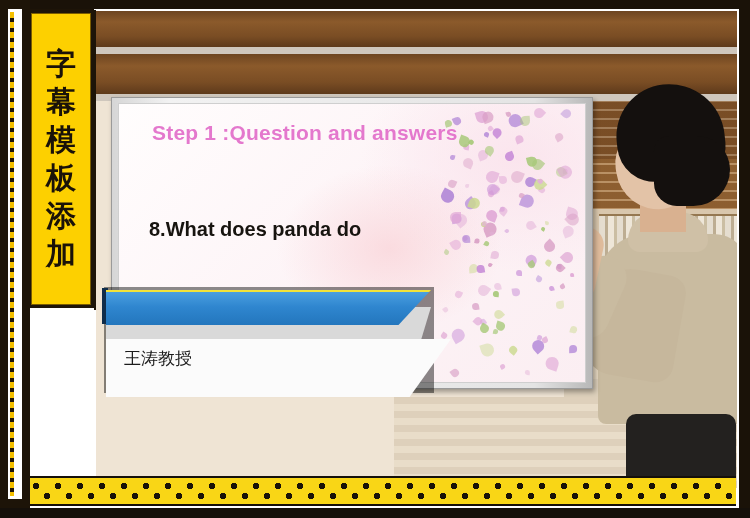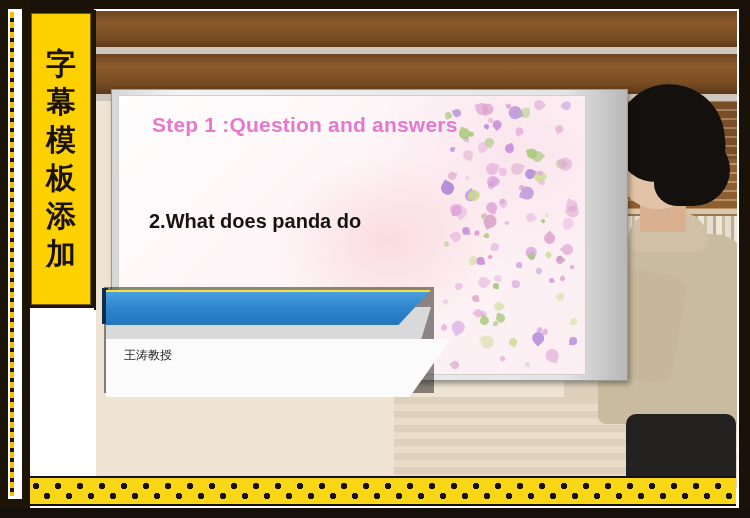--- a/index.html
+++ b/index.html
@@ -66,23 +66,23 @@
       background:repeating-linear-gradient(to right,
         #e8e2d6 0 6px,#b9a98e 6px 9px,#f2ece0 9px 15px,#c9bda2 15px 18px);
       opacity:.85;border-top:2px solid #8a6b42;border-bottom:2px solid #8a6b42;}
   .orange-obj{position:absolute;left:536px;top:300px;width:26px;height:22px;border-radius:6px;
       background:#e28a3a;opacity:.9;}
   .floor{position:absolute;left:300px;top:388px;width:345px;height:93px;
       background:repeating-linear-gradient(to bottom,
         #ded0bb 0 7px,#e9ddc9 7px 14px);}
 
   
-  .wb-frame{position:absolute;left:17px;top:80px;width:480px;height:290px;
+  .wb-frame{position:absolute;left:17px;top:88px;width:480px;height:290px;
       background:linear-gradient(to right,#d6d6d6,#f2f2f2 12%,#e4e4e4 88%,#b8b8b8);
-      border:1px solid #9a9a9a;box-shadow:2px 3px 5px rgba(0,0,0,.35);padding-left:35px;}
+      border:1px solid #9a9a9a;box-shadow:2px 3px 5px rgba(0,0,0,.35);}
   .wb{position:absolute;left:6px;top:5px;width:466px;height:278px;background:#fdf6f8;
       overflow:hidden;border:1px solid #cfcfcf;}
   .wb-bg{position:absolute;inset:0;
       background:
         radial-gradient(ellipse 160px 120px at 58% 52%, rgba(248,200,205,.55), transparent 70%),
         radial-gradient(ellipse 220px 160px at 85% 20%, rgba(250,225,235,.8), transparent 70%),
         linear-gradient(135deg,#fffdfd 0%,#fdf3f6 55%,#fbeef2 100%);}
   
   .flora{position:absolute;right:4px;top:0;width:150px;height:278px;overflow:hidden;}
   .fl{position:absolute;border-radius:50% 0 50% 50%;transform:rotate(20deg);opacity:.85;}
@@ -99,21 +99,21 @@
   .blank{border-bottom:2px solid #3a3020;display:inline-block;width:14px;height:20px;
       vertical-align:-3px;}
   .blank.w2{width:26px;}
 
   
   .cap-shadow{position:absolute;left:10px;top:278px;width:330px;height:106px;background:rgba(0,0,0,.45);}
   .cap-white{position:absolute;left:12px;top:298px;width:325px;height:86px;background:#d9d9d9;
       clip-path:polygon(0 0,100% 0,92% 100%,0 100%);}
   .cap-white-sheet{position:absolute;left:12px;top:330px;width:345px;height:58px;background:#fbfbfb;
       clip-path:polygon(0 0,100% 0,88% 100%,0 100%);}
-  .cap-name{position:absolute;left:30px;top:338px;font-size:12px;color:#1b1b1b;
+  .cap-name{position:absolute;left:30px;top:338px;font-size:17px;color:#1b1b1b;
       font-family:"DejaVu Sans","Liberation Sans",sans-serif;}
   .ribbon{position:absolute;left:12px;top:281px;width:325px;height:33px;
       background:linear-gradient(to bottom,#4a9fe0 0%,#2f86cf 45%,#2376bd 100%);
       clip-path:polygon(0 0,100% 0,90% 100%,0 100%);
       border-top:2px solid #f2e33a;}
   .ribbon-txt{position:absolute;left:20px;top:286px;font-size:19px;font-weight:700;color:#ffffff;
       font-family:"DejaVu Sans","Liberation Sans",sans-serif;
       text-shadow:1px 1px 1px rgba(0,40,90,.7);letter-spacing:1px;}
   .ribbon-edge{position:absolute;left:8px;top:279px;width:6px;height:36px;background:#0f2c4a;}
 
@@ -298,21 +298,21 @@
             <div class="fl" style="width: 12.7522px; height: 12.7522px; left: 20.9508px; top: 224.65px; background: rgb(201, 143, 216); transform: rotate(150deg); opacity: 0.51;"></div>
             <div class="fl" style="width: 9.21211px; height: 9.21211px; left: 94.7153px; top: 116.822px; background: rgb(227, 178, 216); transform: rotate(60deg); opacity: 0.54;"></div>
             <div class="fl" style="width: 8.58873px; height: 8.58873px; left: 64.5909px; top: 218.031px; background: rgb(168, 201, 122); transform: rotate(286deg); opacity: 0.8;"></div>
             <div class="fl" style="width: 4.88202px; height: 4.88202px; left: 106.578px; top: 74.9446px; background: rgb(227, 178, 216); transform: rotate(229deg); opacity: 0.93;"></div>
           </div>
 
         <div class="wb-content">
           <div class="step-title">Step 1 :Question and answers</div>
 
           <div class="q-block q1">
-            <div>2.What does panda do</div>
+            <div>8.What does panda do</div>
             <div>   in the beginning ?</div>
             <div><span>He sells </span><span class="blank"></span><span class="hl">noodles</span><span class="blank w2"></span></div>
           </div>
 
           <div class="q-block q2">
             <div>2. Does he like his job?</div>
             
             
           </div>
         </div>

